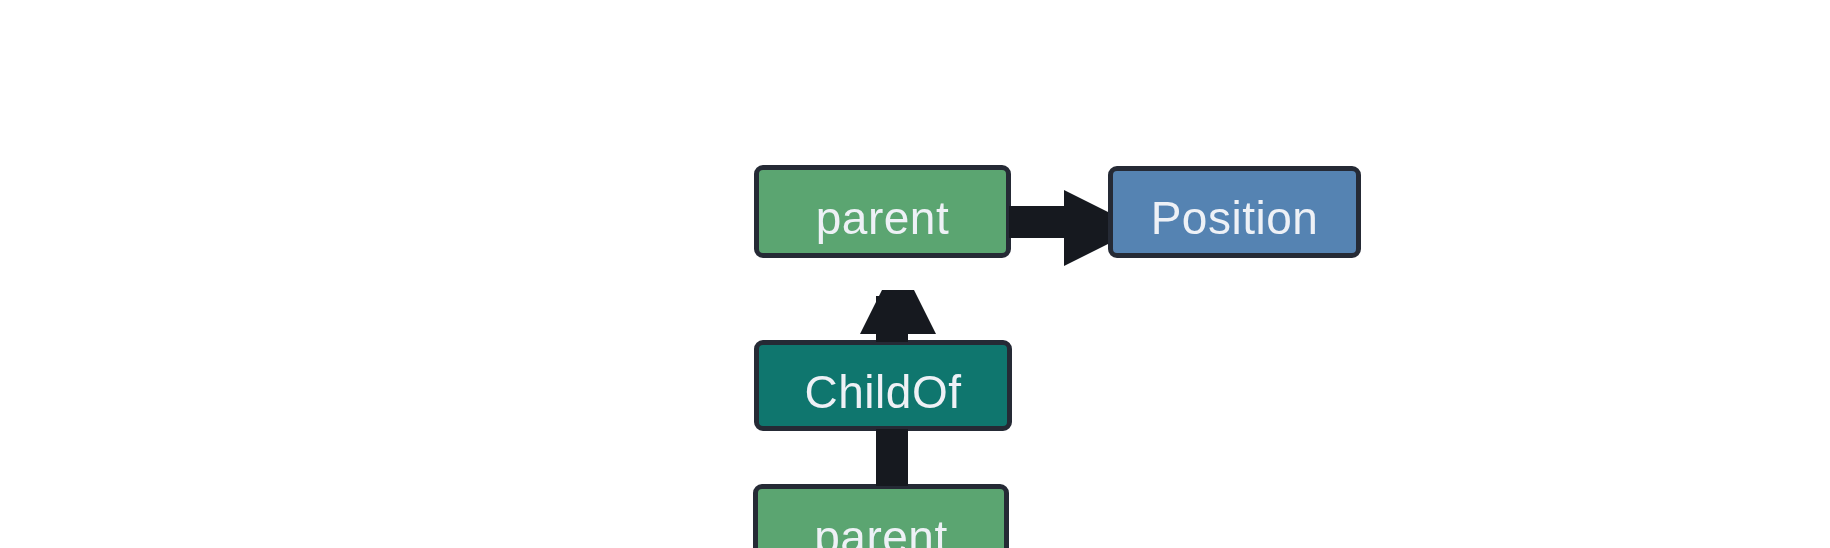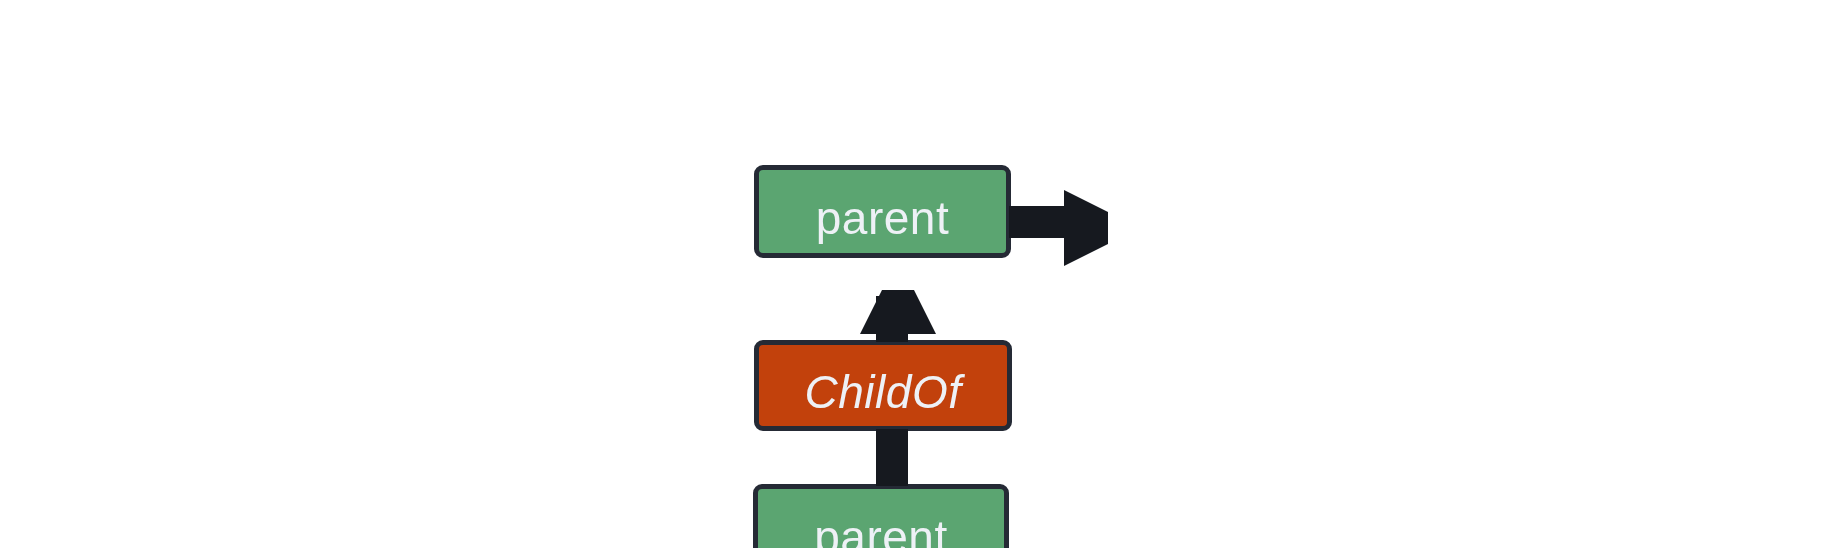--- a/index.html
+++ b/index.html
@@ -61,22 +61,25 @@
 </style>
 </head>
 <body>
 
 <div class="stage">
 
   <div class="node" id="node-parent" style="background: rgb(91, 165, 113);">
     <span class="label">parent</span>
   </div>
 
+  <div class="node" id="node-position" style="background: rgb(85, 131, 178);">
+    <span class="label">Position</span>
+  </div>
 
-  <div class="node" id="node-childof" style="background: #c2410c; font-style: italic;">
+  <div class="node" id="node-childof" style="background: #0f766e;">
     <span class="label">ChildOf</span>
   </div>
 
   <div class="node" id="node-child" style="background: rgb(91, 165, 113);">
     <span class="label">parent</span>
   </div>
 
   <div class="shaft" id="edge-parent-position-shaft"></div>
   <div id="arrowhead-right"></div>
 

